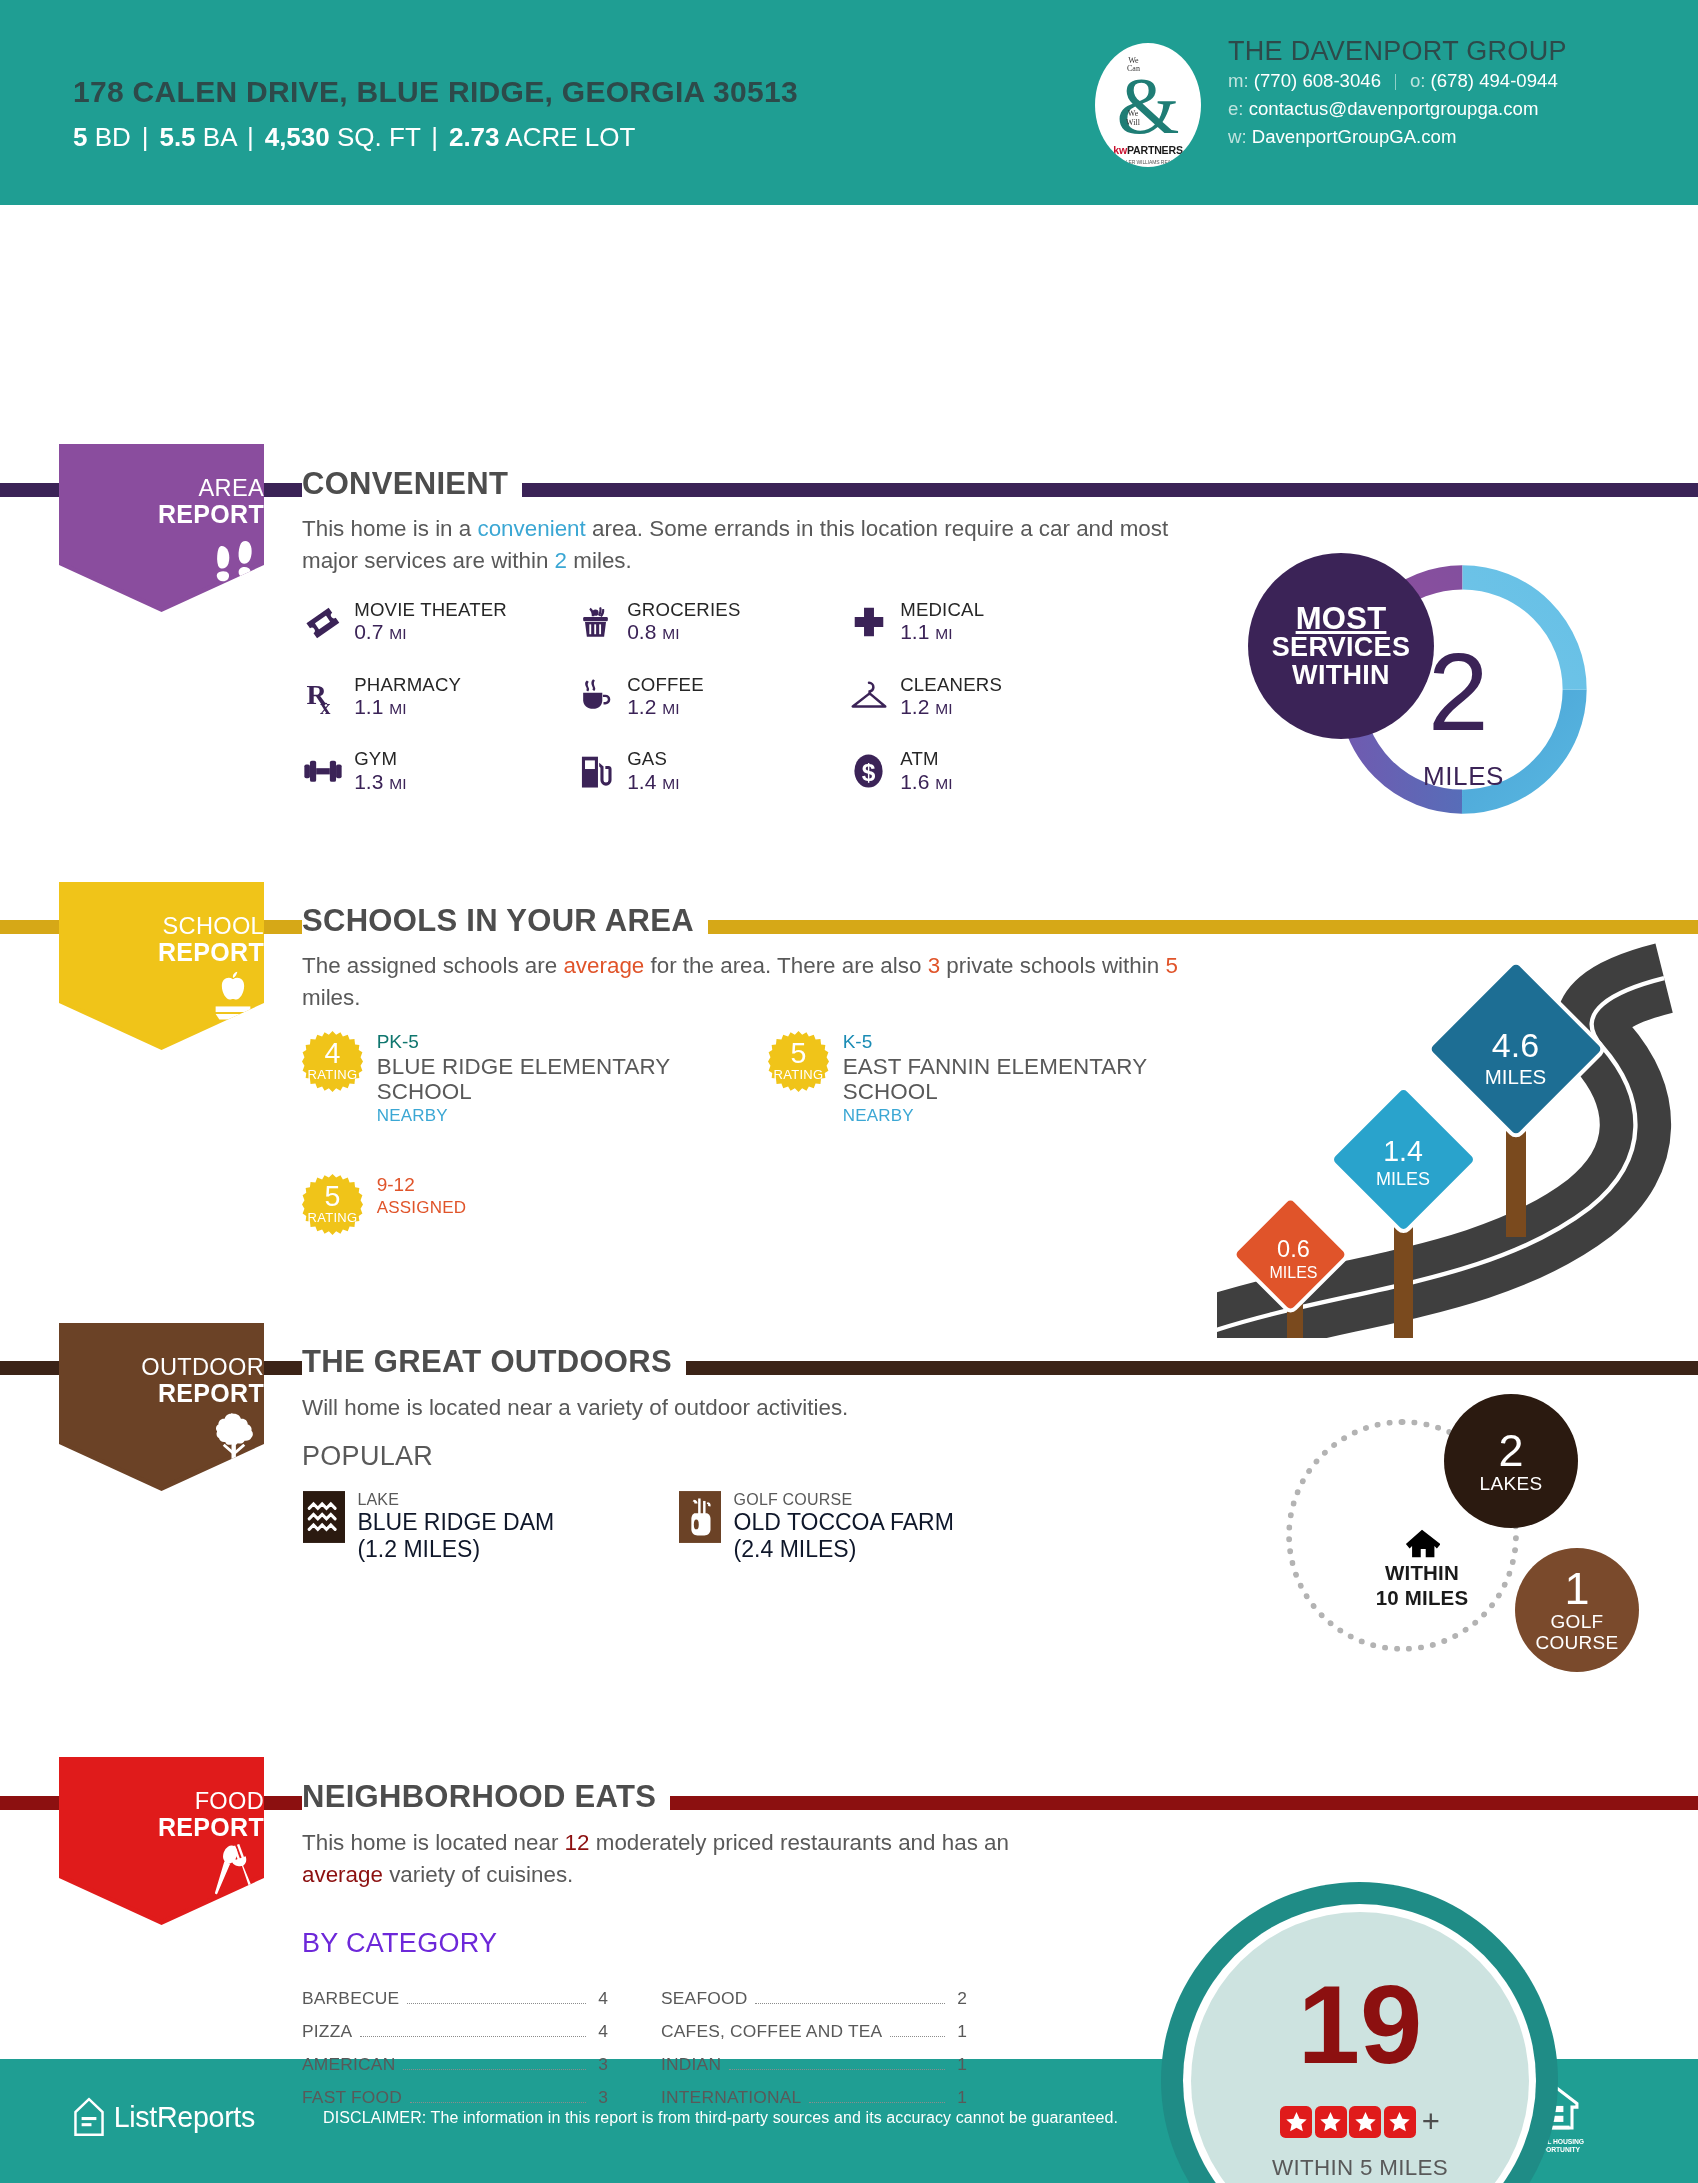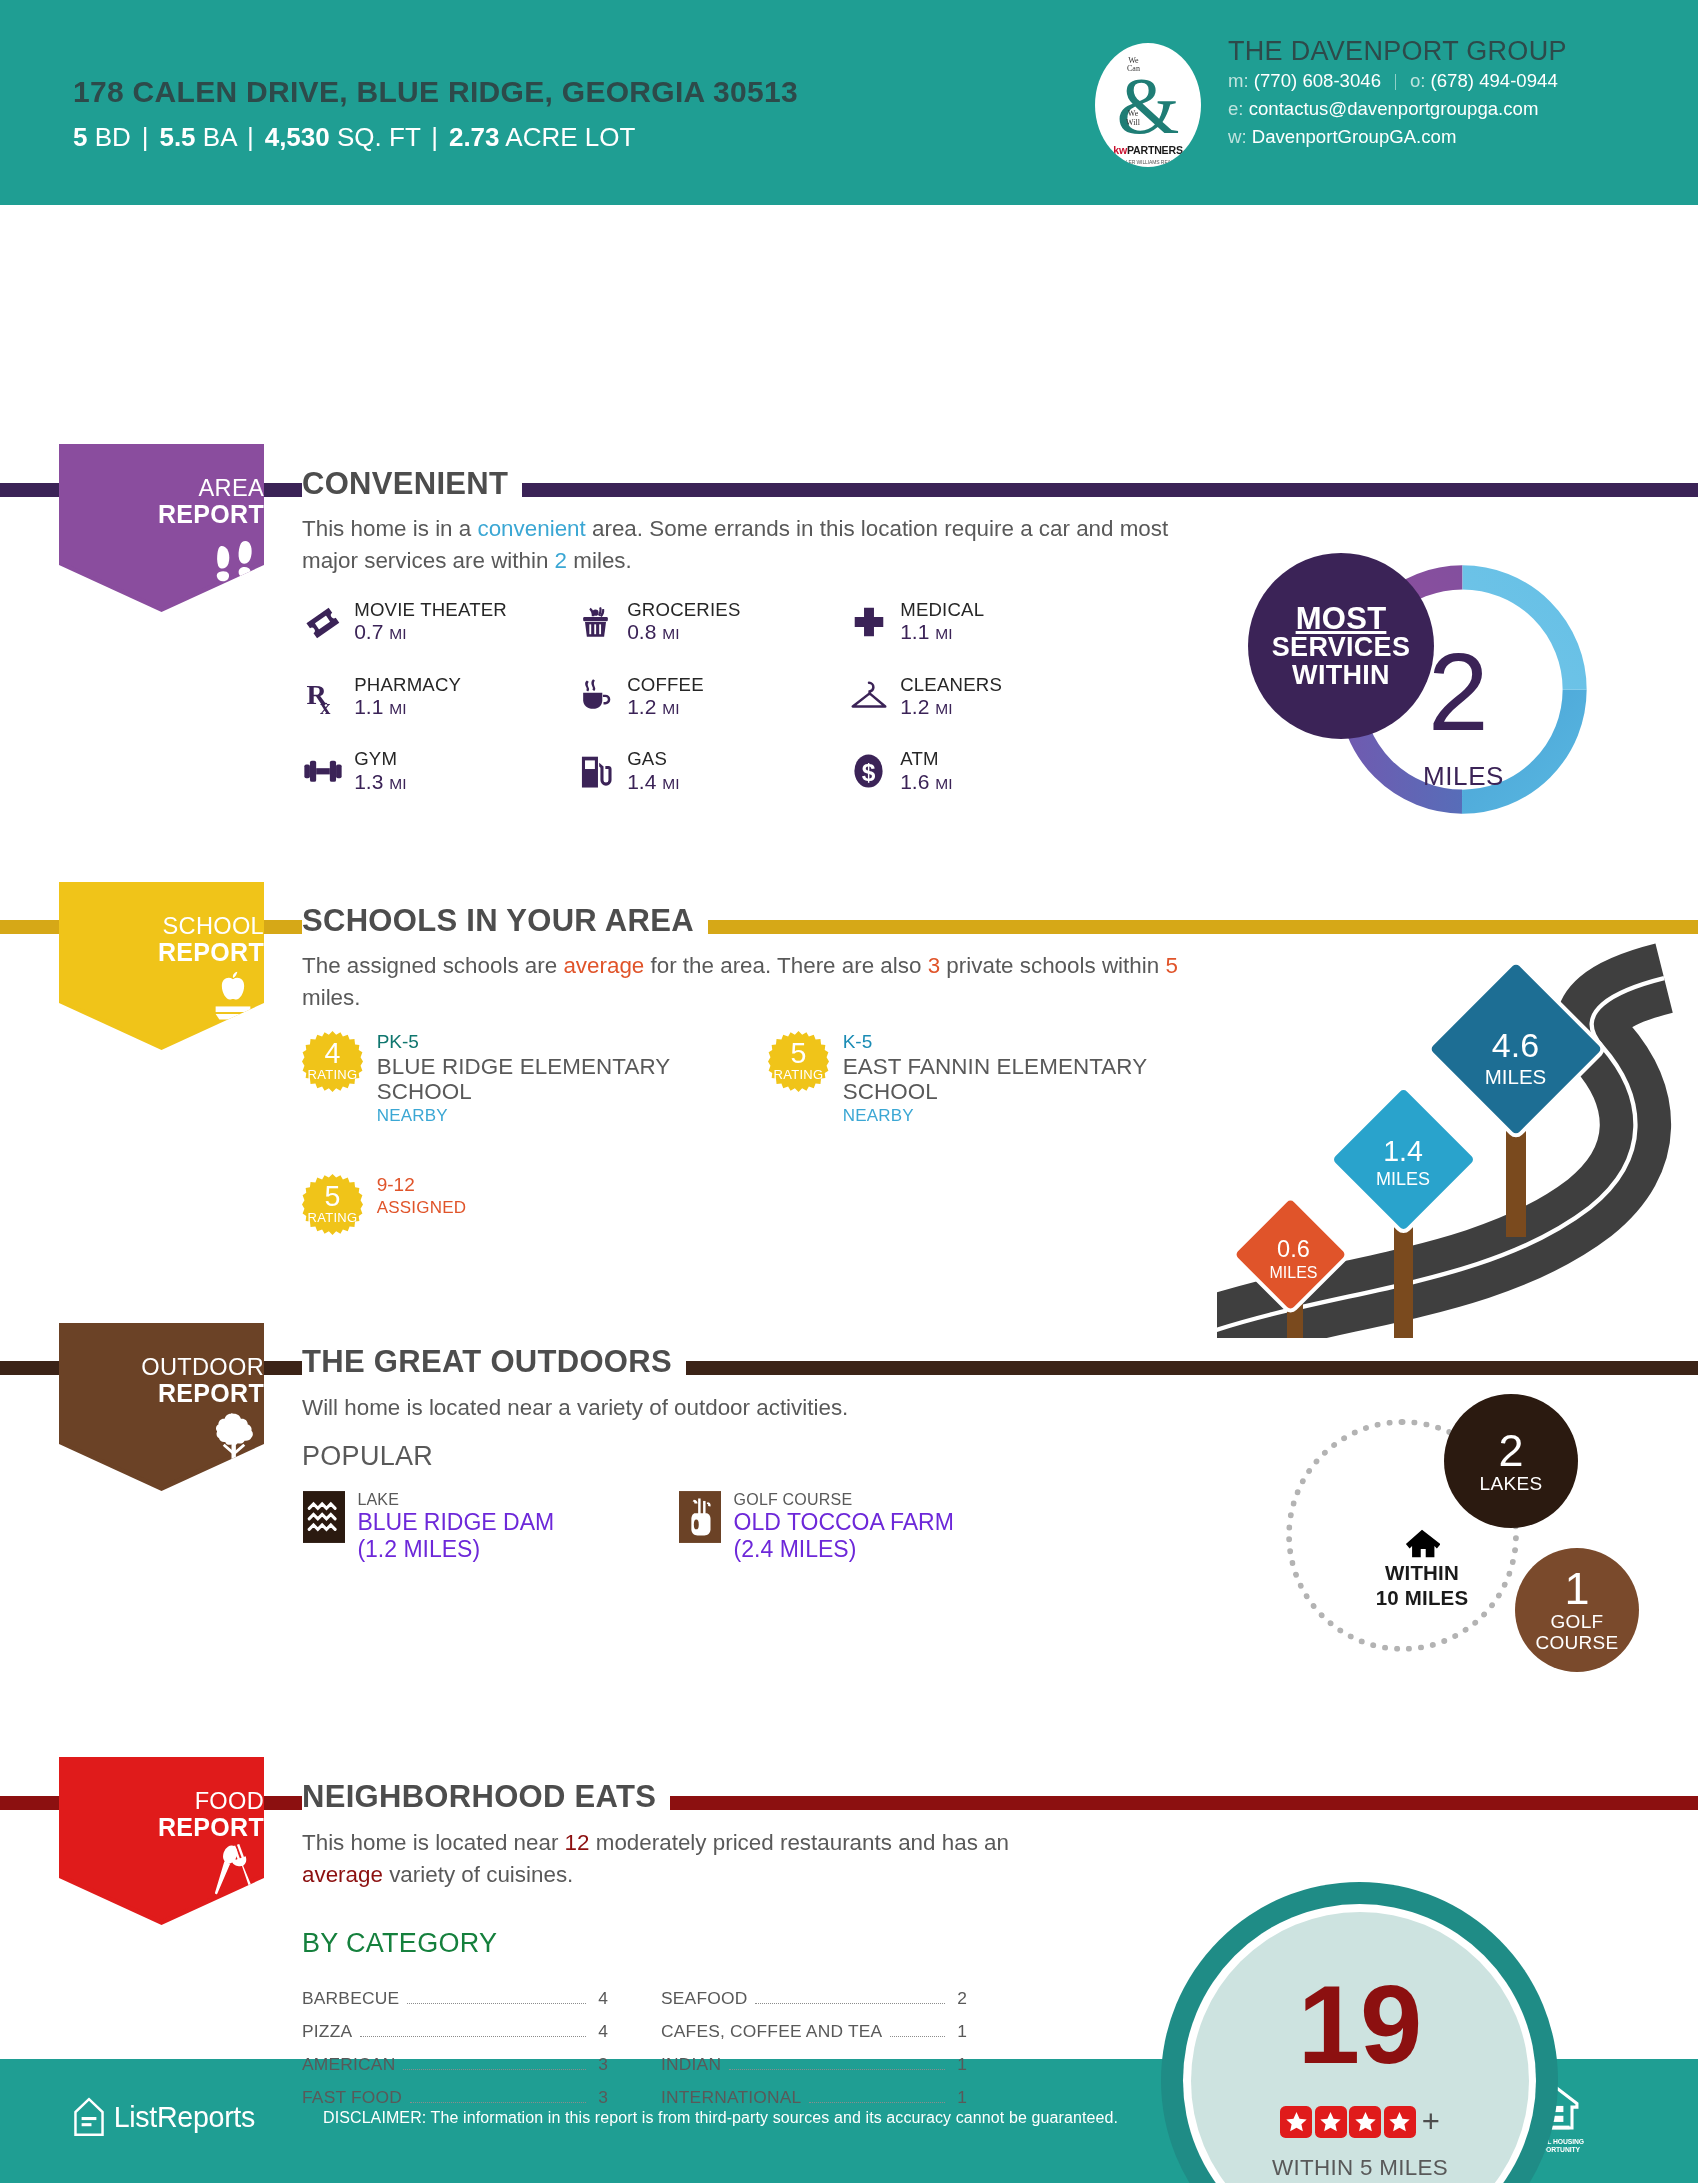--- a/index.html
+++ b/index.html
@@ -174,42 +174,42 @@
     z-index: 2; line-height: 1.0;
   }
   .sign .post { position: absolute; background: #7a4a1e; }
 
   
   .pop-grid { position: absolute; left: 302px; display: flex; gap: 124px; z-index: 4;}
   .pop { display: flex; gap: 12.4px; align-items: flex-start; }
   .pop-ico { width: 43px; height: 53px; flex: 0 0 43px;
              display:flex;align-items:center;justify-content:center; }
   .pop-tx .k { font-size: 16px; color: #595959; letter-spacing: 0.2px; line-height: 1.2;}
-  .pop-tx .v { font-size: 23px; color: #6d28d9; line-height: 1.15; }
+  .pop-tx .v { font-size: 23px; color: #0f172a; line-height: 1.15; }
 
   
   .odc { position: absolute; z-index: 3; }
   .odc-dots {
     position:absolute; border-radius: 50%;
     border: 6.2px dotted #b3b3b3;
   }
   .odc-ball {
     position:absolute; border-radius: 50%; color:#fff; text-align:center;
     display:flex; flex-direction:column; align-items:center; justify-content:center;
     line-height: 1.02;
   }
   .odc-ball .n { font-size: 45px; }
   .odc-ball .t { font-size: 19px; letter-spacing:0.3px; }
   .odc-center { position:absolute; text-align:center; }
   .odc-center .w { font-size: 20.5px; font-weight: bold; color:#1a1a1a;
                    line-height: 1.2; letter-spacing: 0.2px;}
 
   
   .cat-head { position: absolute; left: 302px; font-size: 27px;
-              color: #15803d; letter-spacing: 0.3px; z-index: 4; }
+              color: #6d28d9; letter-spacing: 0.3px; z-index: 4; }
   .cat-cols { position: absolute; left: 302px; display: flex; gap: 53px; z-index: 4; }
   .cat-col { width: 306px; }
   .cat-row { display: flex; align-items: baseline; font-size: 17.4px;
              color: #595959; height: 33px; letter-spacing: 0.2px; }
   .cat-row .nm { white-space: nowrap; }
   .cat-row .dots { flex: 1; border-bottom: 1.9px dotted #8c8c8c;
                    margin: 0 7.5px 5.6px 7.5px; min-width: 18.6px; }
   .cat-row .ct { width: 15px; text-align: right; }
 
   

